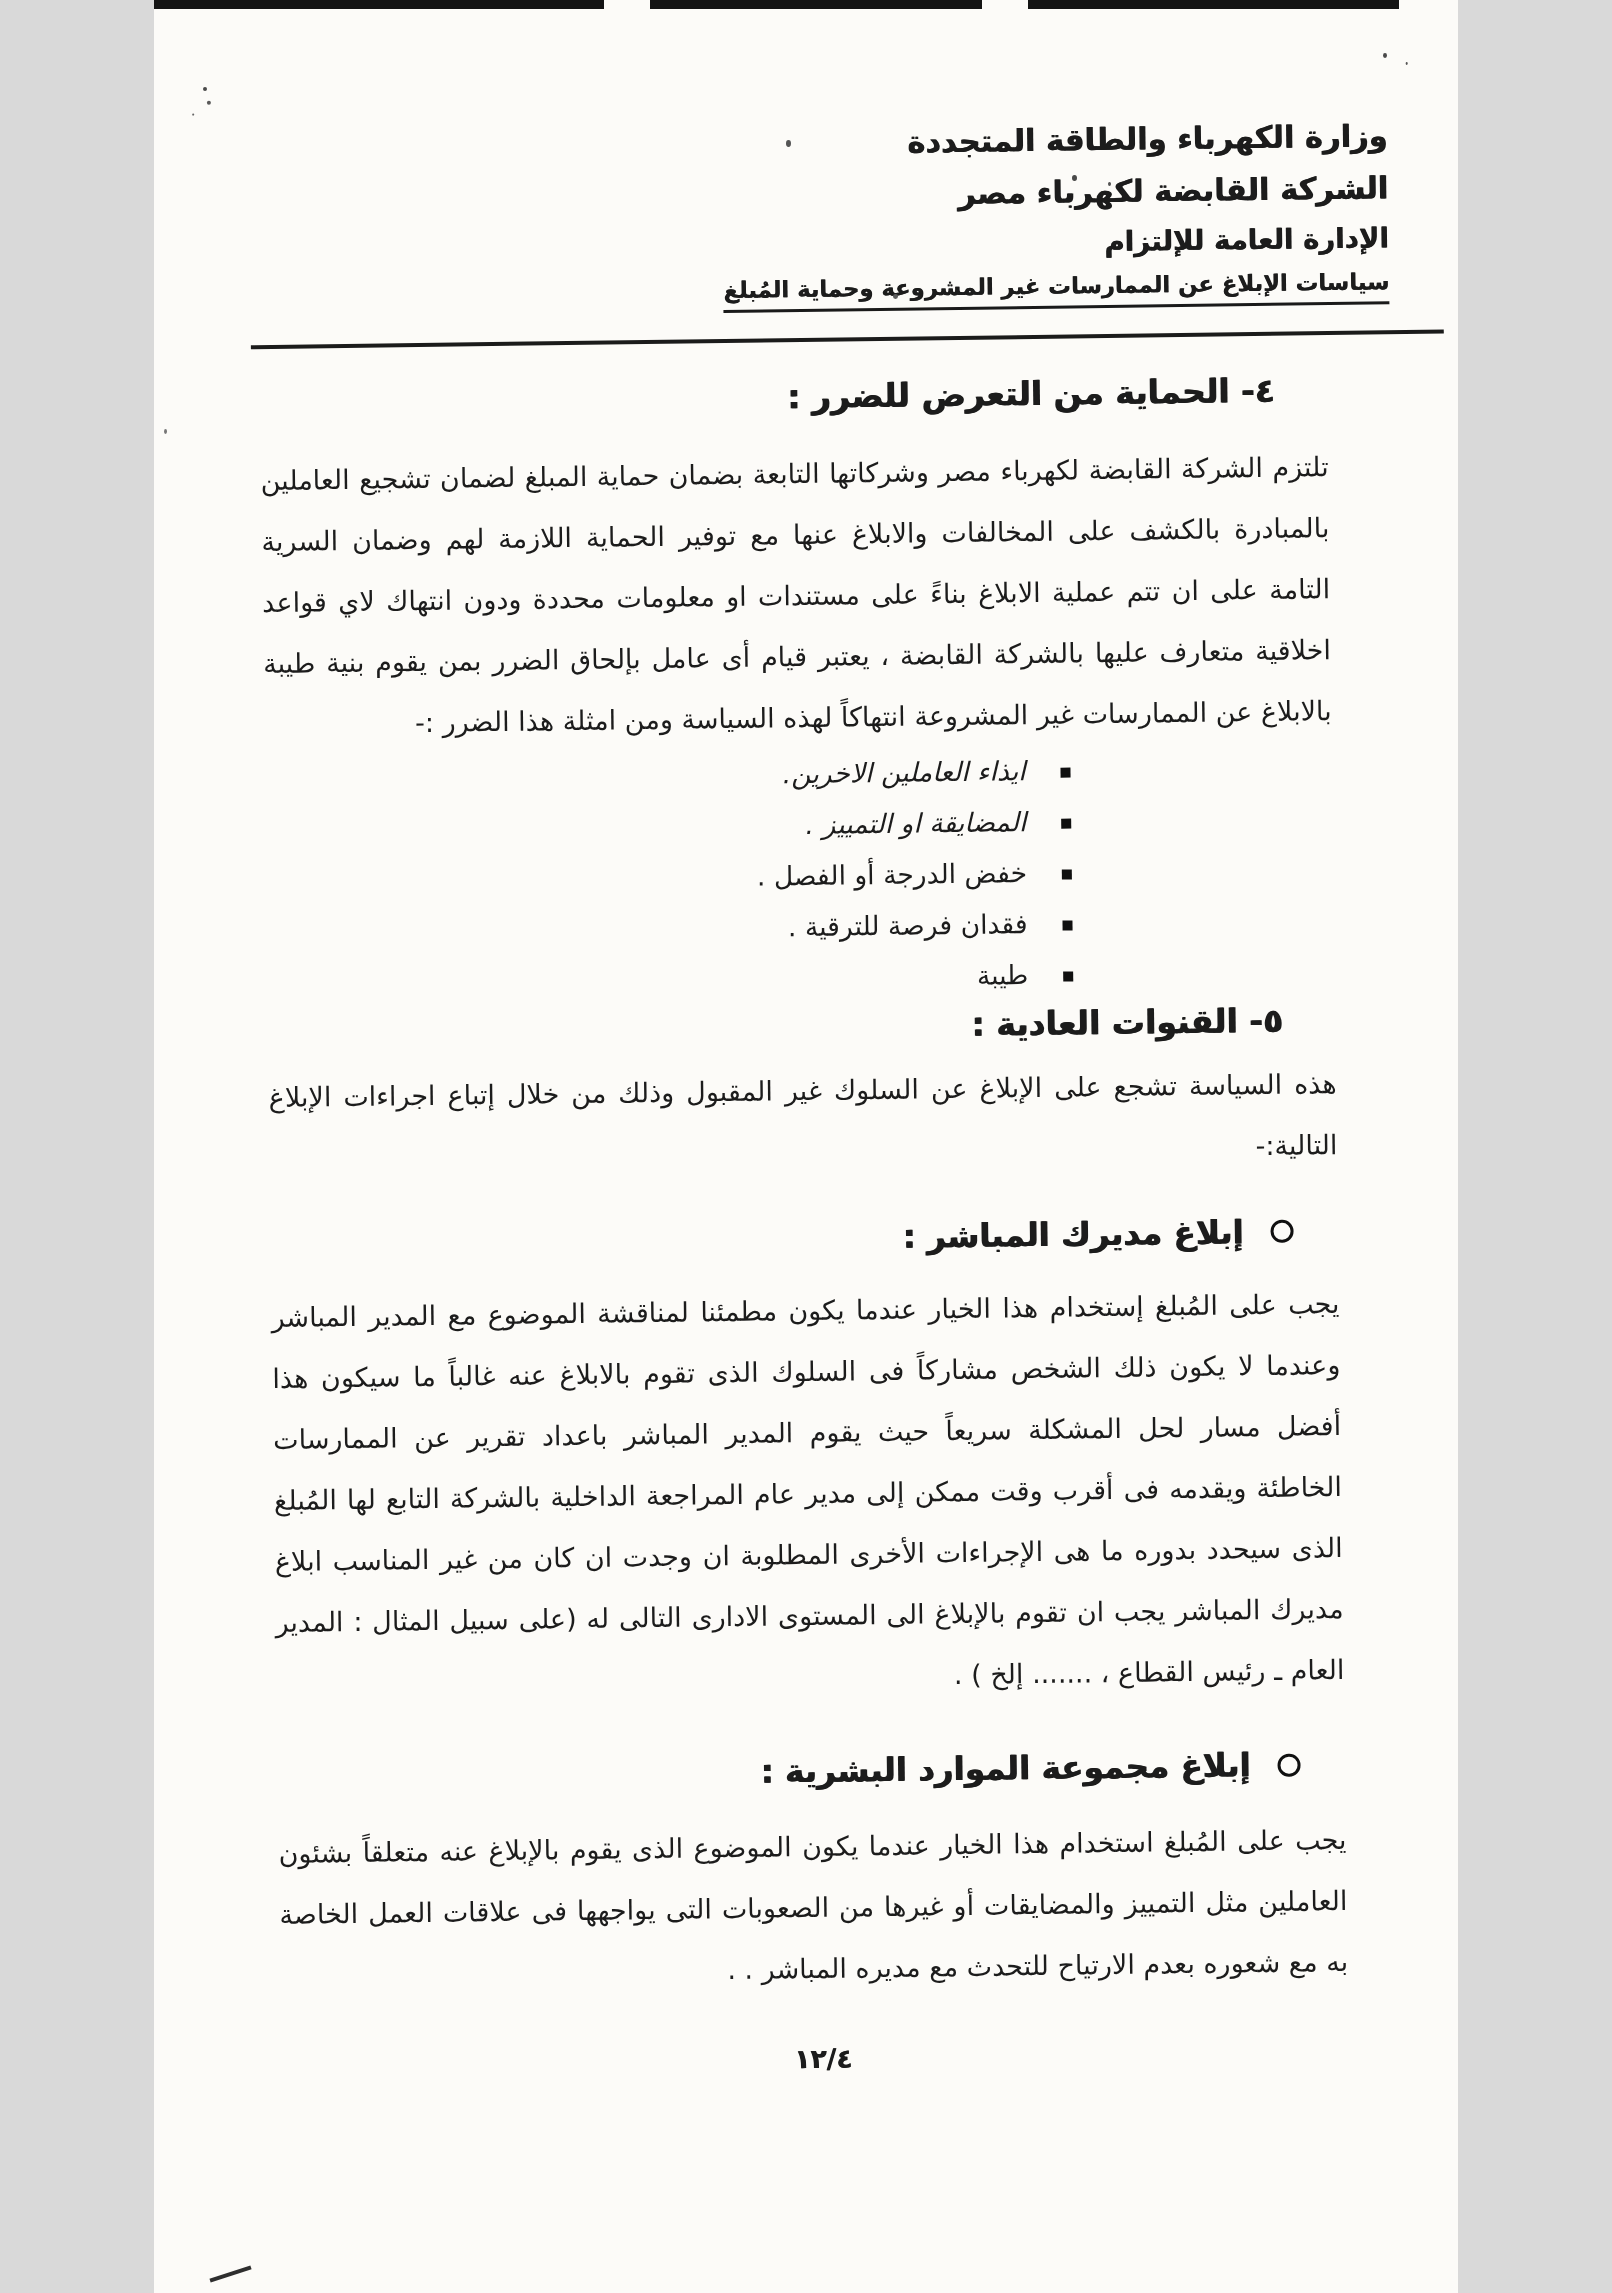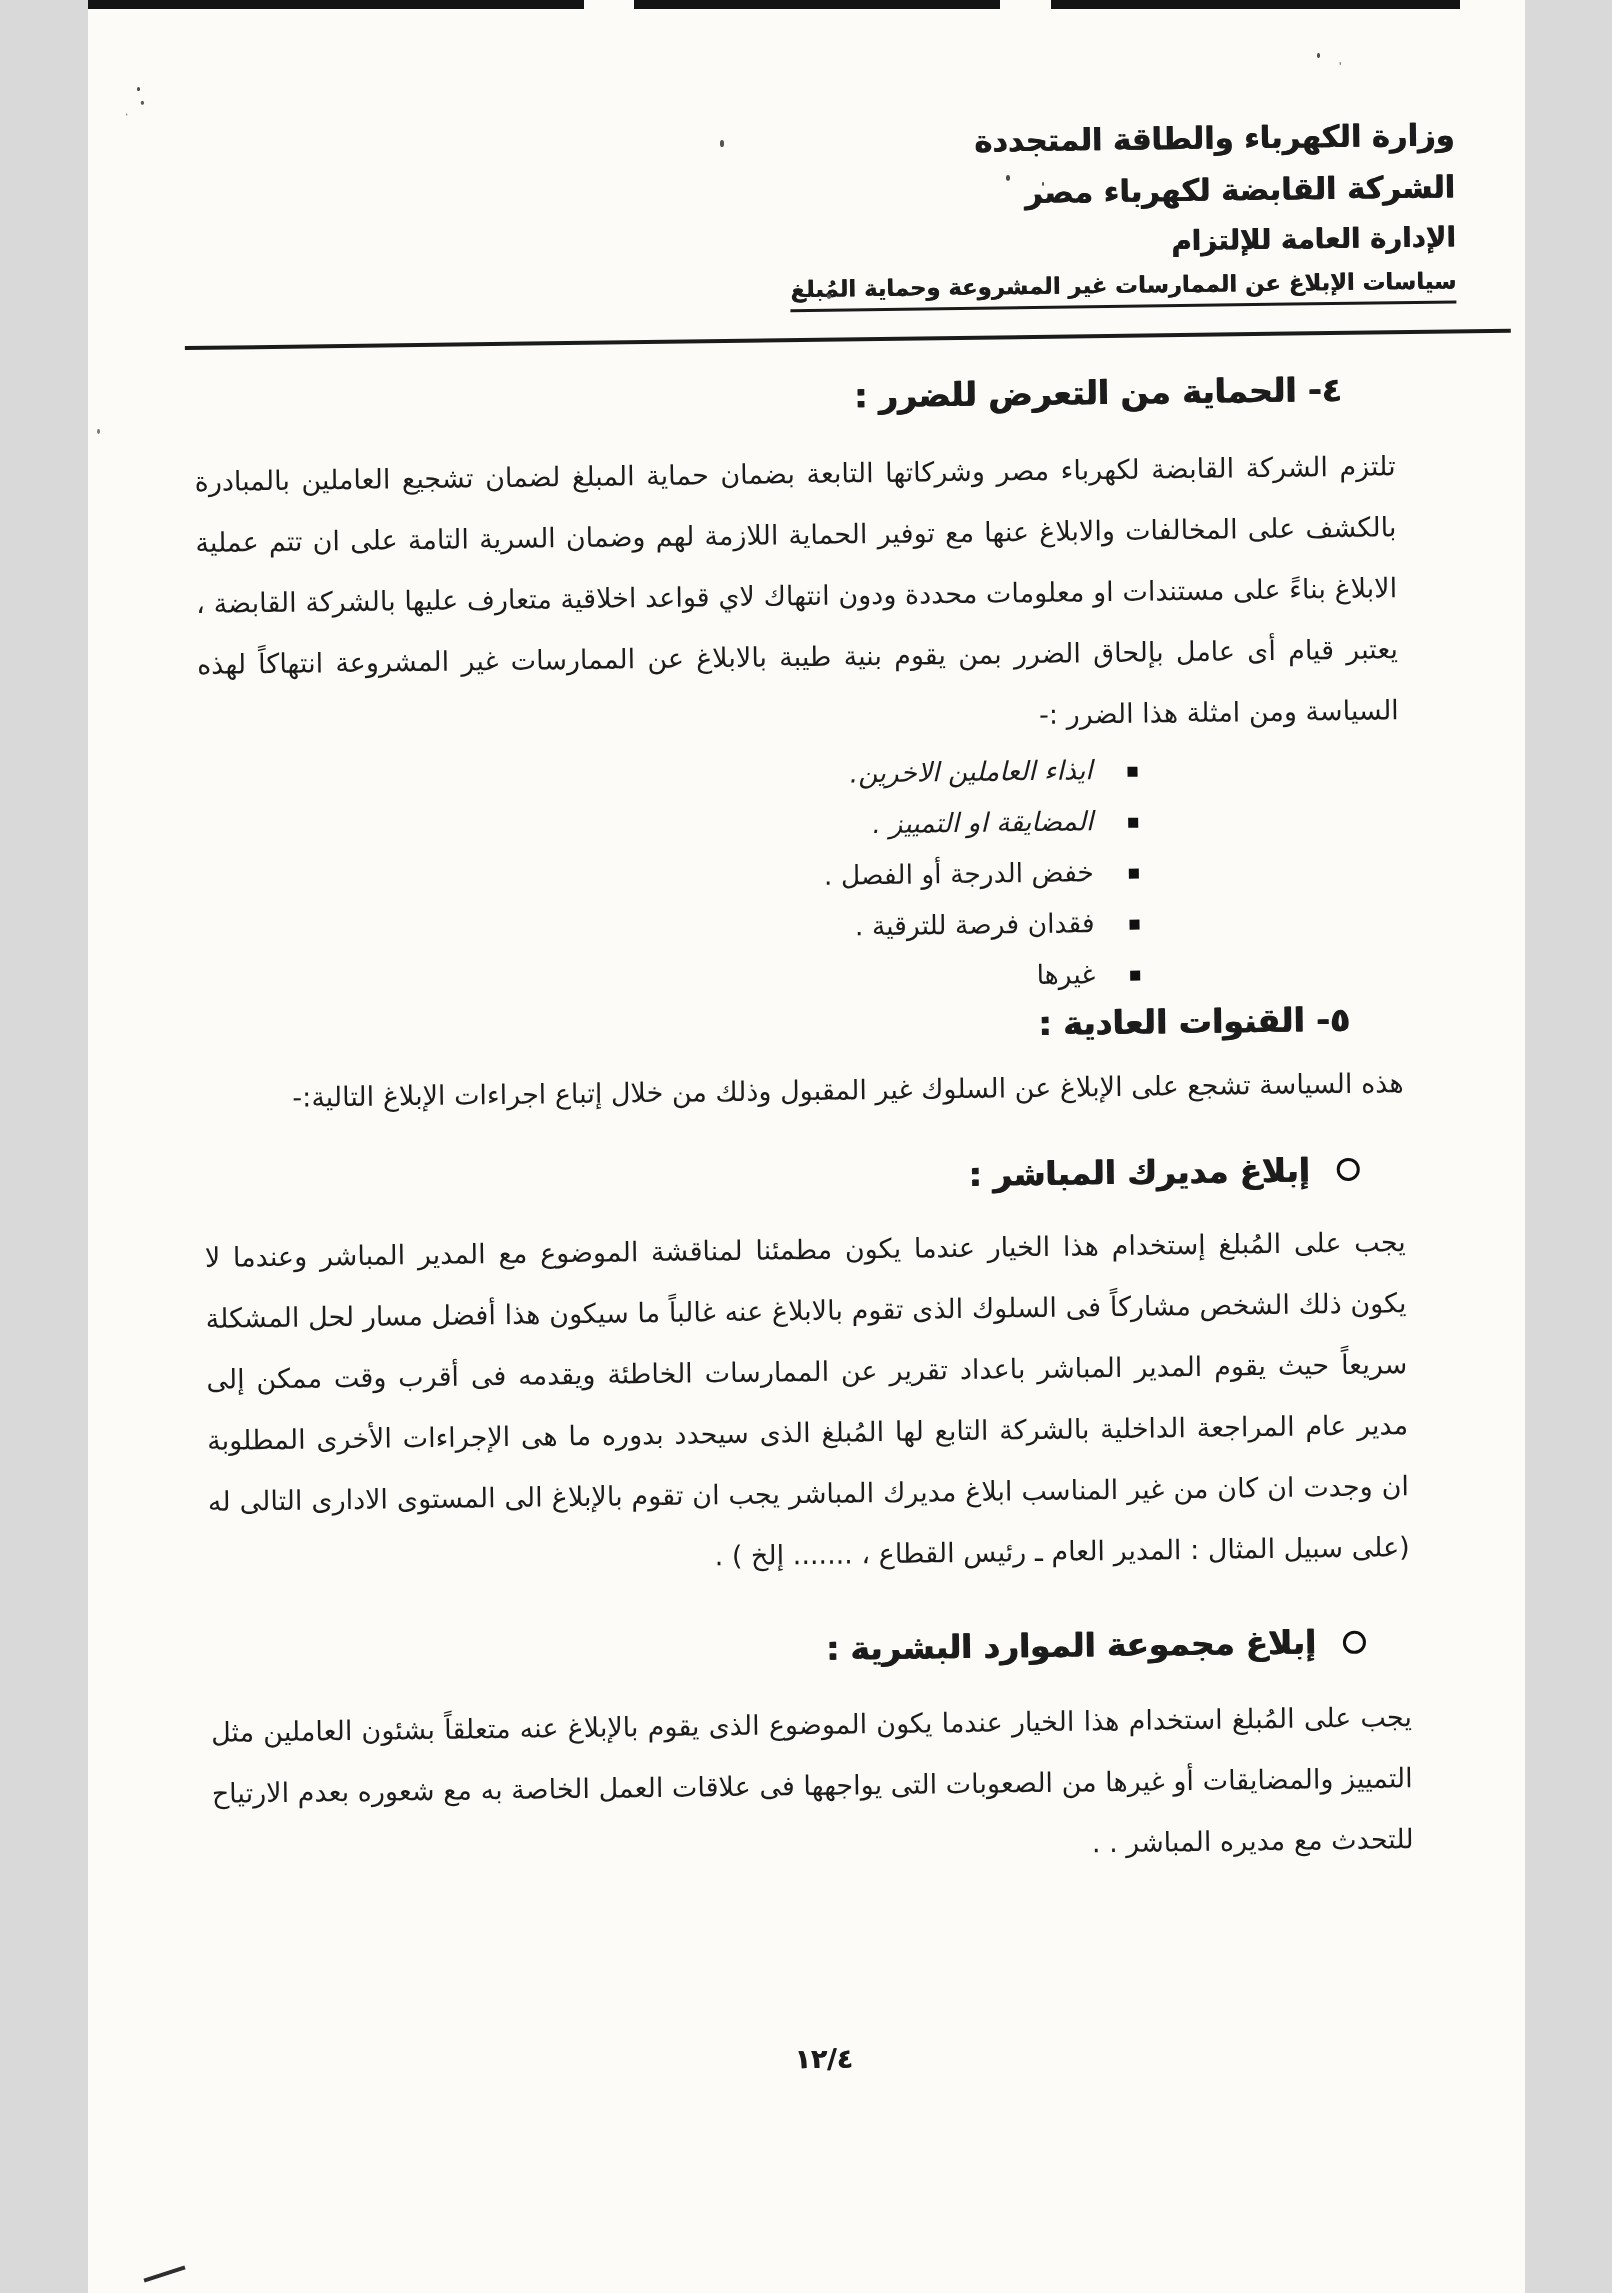--- a/index.html
+++ b/index.html
@@ -1,18 +1,18 @@
 <!DOCTYPE html>
 <html lang="ar" dir="rtl"><head>
 <meta charset="utf-8">
 <style>
   html,body { margin:0; padding:0; background:#d9d9d9; }
   .page {
     position:relative;
-    width:1437px; height:2293px;
+    width:1304px; height:2293px;
     margin:0 auto;
     background:#fcfbf8;
     overflow:hidden;
     font-family:"DejaVu Sans", sans-serif;
     color:#1c1c1c;
     direction:rtl;
   }
   
   .top-edge {
     position:absolute; top:0; left:0; width:100%; height:8.9px;
@@ -125,21 +125,21 @@
         <li>
           <span class="sq"></span>
           <span>خفض الدرجة أو الفصل .</span>
         </li>
         <li>
           <span class="sq"></span>
           <span>فقدان فرصة للترقية .</span>
         </li>
         <li>
           <span class="sq"></span>
-          <span>غيرها</span>
+          <span>طيبة</span>
         </li>
       </ul>
     </section>
 
     <section>
       <h2 class="sec sec5">
         <span>٥-</span>
         <span>القنوات العادية :</span>
       </h2>
       <p class="body tight">هذه السياسة تشجع على الإبلاغ عن السلوك غير المقبول  وذلك من خلال إتباع اجراءات الإبلاغ التالية:-</p>

